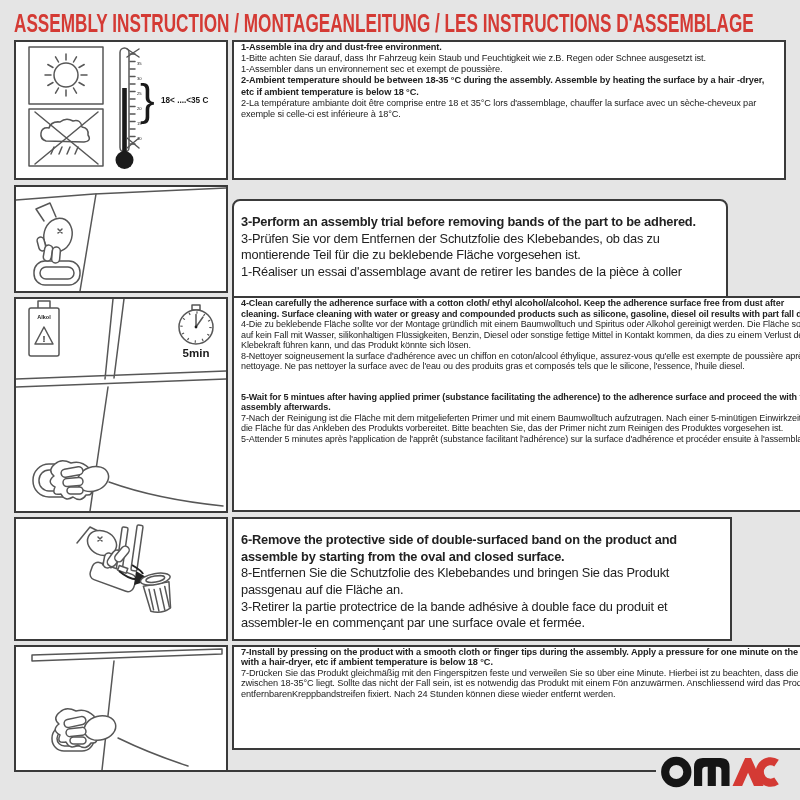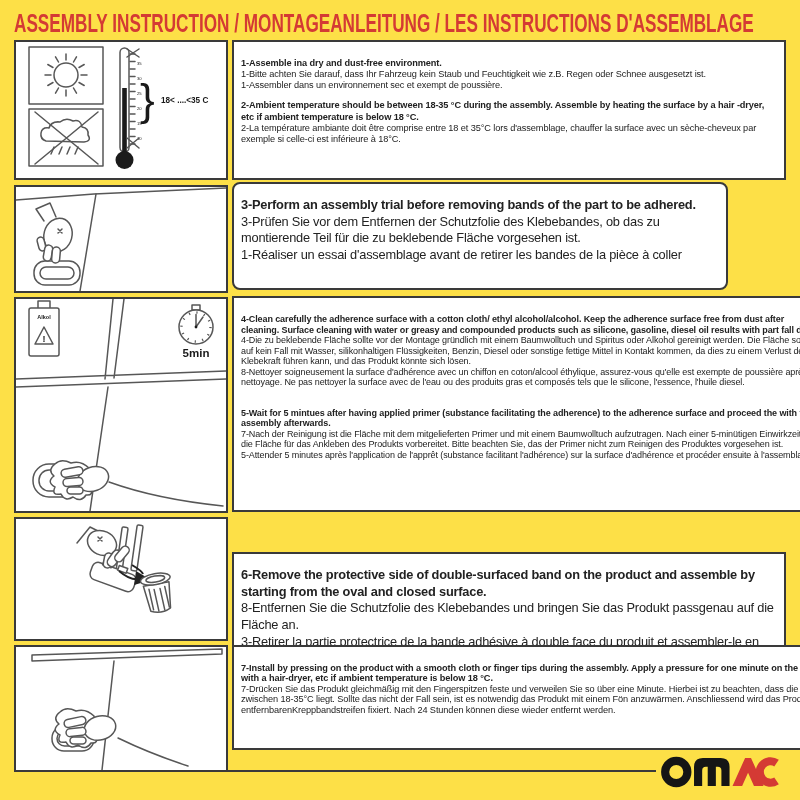--- a/index.html
+++ b/index.html
@@ -1,25 +1,25 @@
 <!DOCTYPE html>
 <html><head>
 <meta charset="utf-8">
 <style>
   html,body{margin:0;padding:0;background:#fff;}
-  .stage{position:relative;width:800px;height:800px;background:#fde047;overflow:hidden;
+  .stage{position:relative;width:800px;height:800px;background:#e5e5e5;overflow:hidden;
          font-family:"Liberation Sans",sans-serif;color:#222;}
   .title{position:absolute;top:8px;left:14px;white-space:nowrap;font-weight:bold;
          font-size:26px;transform:scaleX(.66);transform-origin:left center;}
   .cell{position:absolute;border:2px solid #3a3a3a;background:#fff;box-sizing:border-box;}
-  .txt{padding:16px 8px 0 7px;overflow:hidden;}
+  .txt{padding:0 8px 0 7px;overflow:hidden;}
   .txt p{margin:0;}
   .en{font-weight:bold;}
   .small{font-size:9.2px;line-height:1.21;letter-spacing:-.1px;}
-  .small .item + .item{margin-top:9px;}
+  .small .item + .item{}
   .dense{font-size:9px;line-height:1.17;}
   .dense .item + .item{margin-top:20px;}
   .tight{line-height:1.14;}
   .big{font-size:12.8px;line-height:1.3;letter-spacing:-.2px;padding-top:13px;}
   .illu{position:absolute;left:0;top:0;}
   .ln{fill:none;stroke:#575757;stroke-width:1.5;stroke-linecap:round;stroke-linejoin:round;}
   .fw{fill:#fff;stroke:#575757;stroke-width:1.5;stroke-linejoin:round;}
   .ink{fill:#1b1b1b;}
   .rule{position:absolute;background:#3a3a3a;}
   .svgtxt{font-family:"Liberation Sans",sans-serif;fill:#1a1a1a;}
@@ -84,21 +84,21 @@
       <g>
         <path class="ln" d="M28,34 L20,22 M40,30 L34,16 M20,22 L34,16"></path>
         <ellipse cx="42" cy="48" rx="14" ry="17" transform="rotate(15 42 48)" class="fw"></ellipse>
         <rect x="22" y="50" width="7" height="14" rx="3.5" transform="rotate(-15 25.5 57)" class="fw"></rect>
         <rect x="28" y="58" width="8" height="16" rx="4" transform="rotate(10 32 66)" class="fw"></rect>
         <rect x="36" y="60" width="8" height="16" rx="4" transform="rotate(5 40 68)" class="fw"></rect>
         <path class="ln" stroke-width="1" d="M42,42 l4,4 M46,42 l-4,4"></path>
       </g>
     </svg>
   </div>
-  <div class="cell txt big" style="left:232px;top:182px;width:496px;height:108px;border-radius:8px;">
+  <div class="cell txt big" style="left:232px;top:199px;width:496px;height:108px;border-radius:8px;">
     <div class="item">
       <p class="en">3-Perform an assembly trial before removing bands of the part to be adhered.</p>
       <p>3-Prüfen Sie vor dem Entfernen der Schutzfolie des Klebebandes, ob das zu montierende Teil für die zu beklebende Fläche vorgesehen ist.</p>
       <p>1-Réaliser un essai d'assemblage avant de retirer les bandes de la pièce à coller</p>
     </div>
   </div>
 
   <div class="cell" style="left:14px;top:297px;width:214px;height:216px;">
     <svg class="illu" width="210" height="212" viewBox="0 0 210 212">
       <path class="ln" d="M0,80 L210,72 M0,88 L210,80 M97,0 L89,80 M108,0 L98,79 M92,88 L74,212"></path>
@@ -169,21 +169,21 @@
         <polygon points="120,52 135,61 118,66" fill="#222"></polygon>
       </g>
       <g transform="translate(140,64) rotate(-10)">
         <path class="fw" d="M-13,1 L-10,27 Q0,32 10,27 L13,1 Z"></path>
         <path class="ln" stroke-width="1" d="M-8,5 L-7,26 M-3,6 L-2,28 M3,6 L4,28 M8,5 L9,26"></path>
         <ellipse cx="0" cy="-4" rx="15" ry="5.5" class="fw"></ellipse>
         <ellipse cx="0" cy="-4" rx="9.5" ry="3" class="ln"></ellipse>
       </g>
     </svg>
   </div>
-  <div class="cell txt big" style="left:232px;top:517px;width:554px;height:124px;margin-top:35px;">
+  <div class="cell txt big" style="left:232px;top:517px;width:500px;height:124px;">
     <div class="item">
       <p class="en">6-Remove the protective side of double-surfaced band on the product and assemble by starting from the oval and closed surface.</p>
       <p>8-Entfernen Sie die Schutzfolie des Klebebandes und bringen Sie das Produkt passgenau auf die Fläche an.</p>
       <p>3-Retirer la partie protectrice de la bande adhésive à double face du produit et assembler-le en commençant par une surface ovale et fermée.</p>
     </div>
   </div>
 
   <div class="cell" style="left:14px;top:645px;width:214px;height:127px;">
     <svg class="illu" width="210" height="123" viewBox="0 0 210 123">
       <polygon points="16,8 206,2 206,7 16,14" class="ln" fill="#fff"></polygon>

